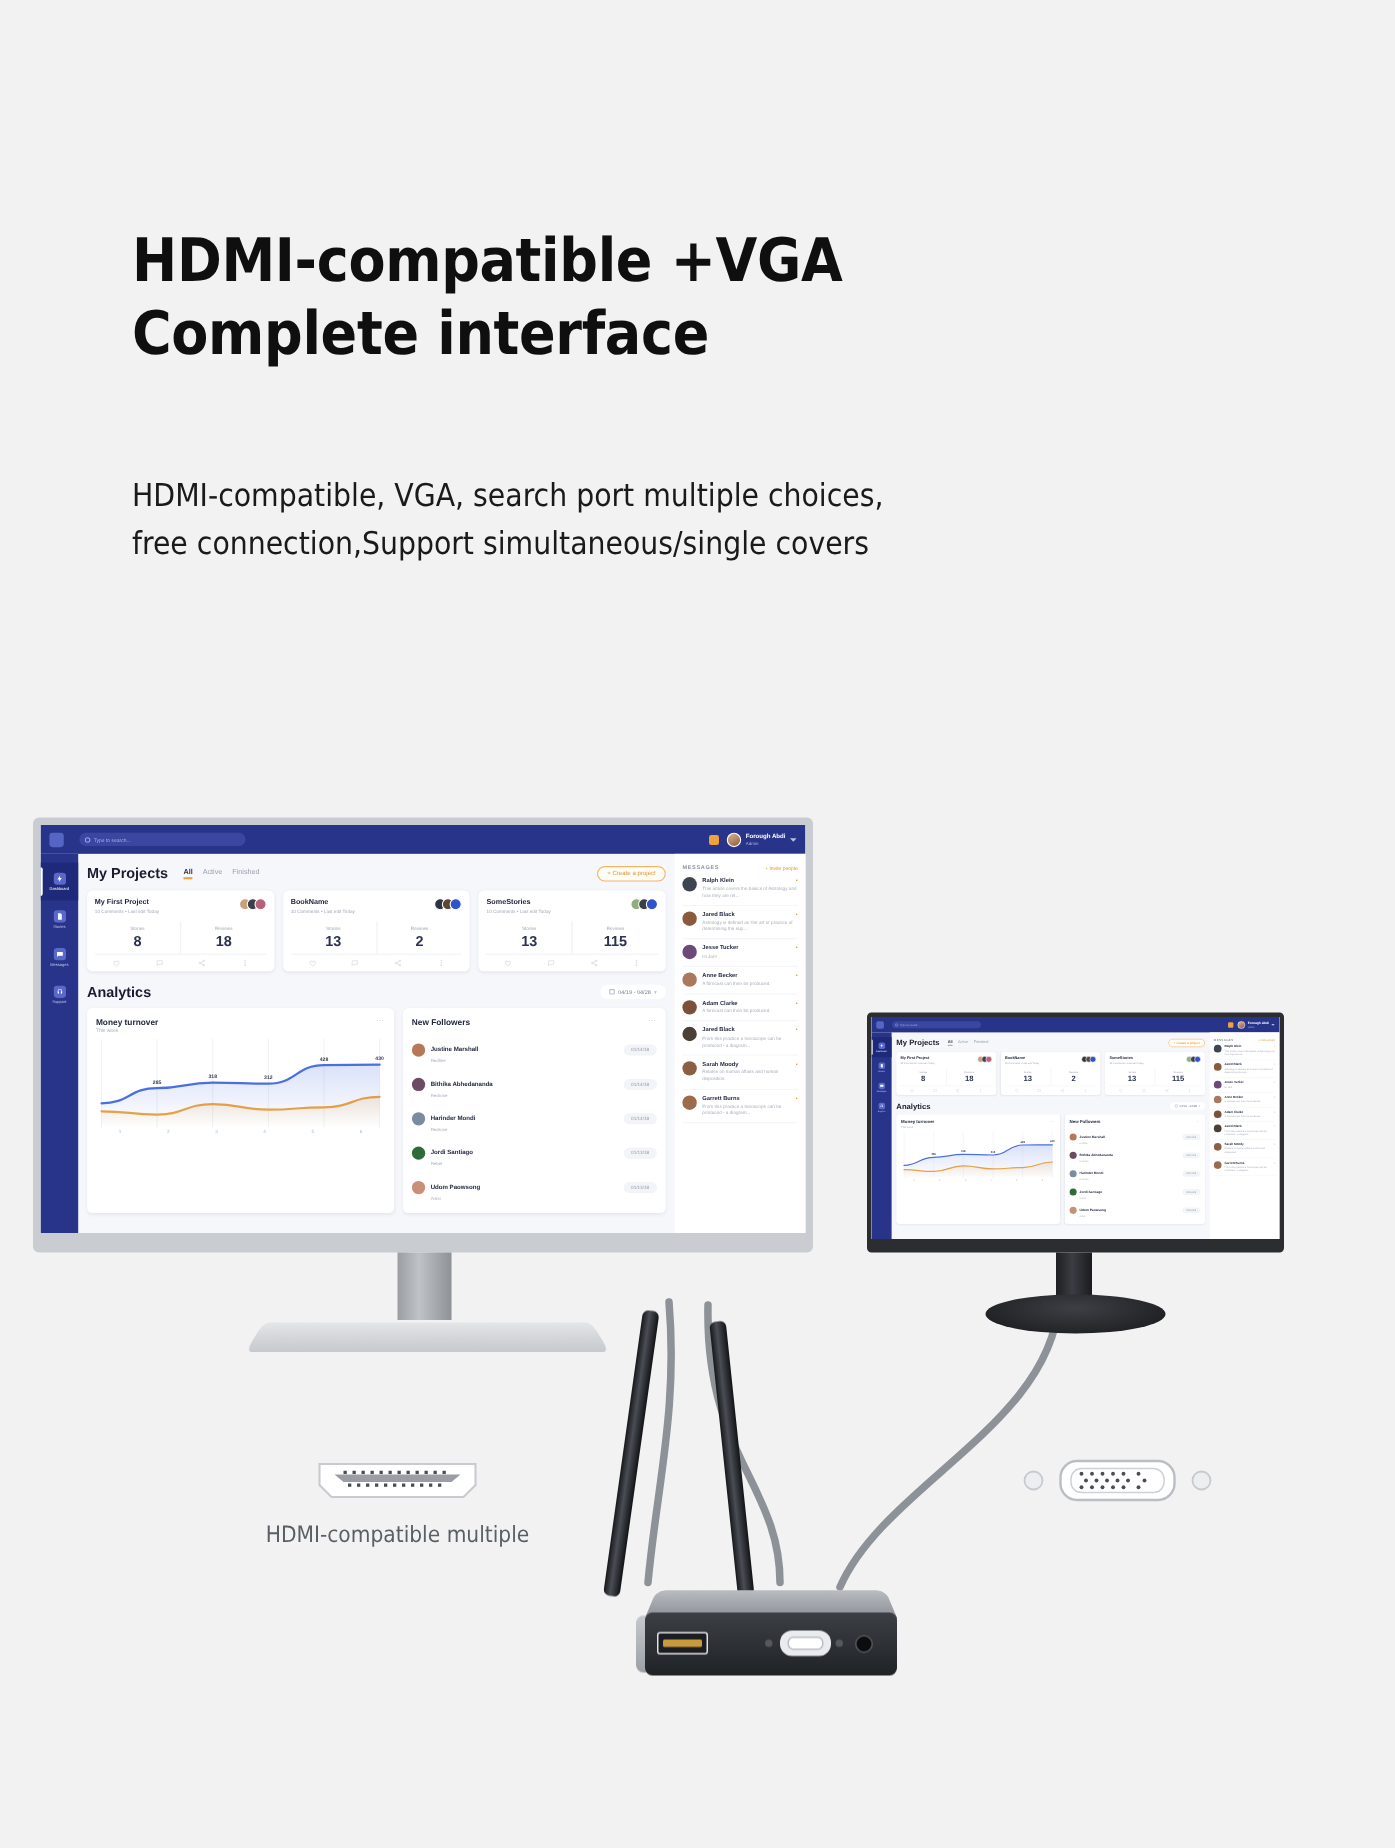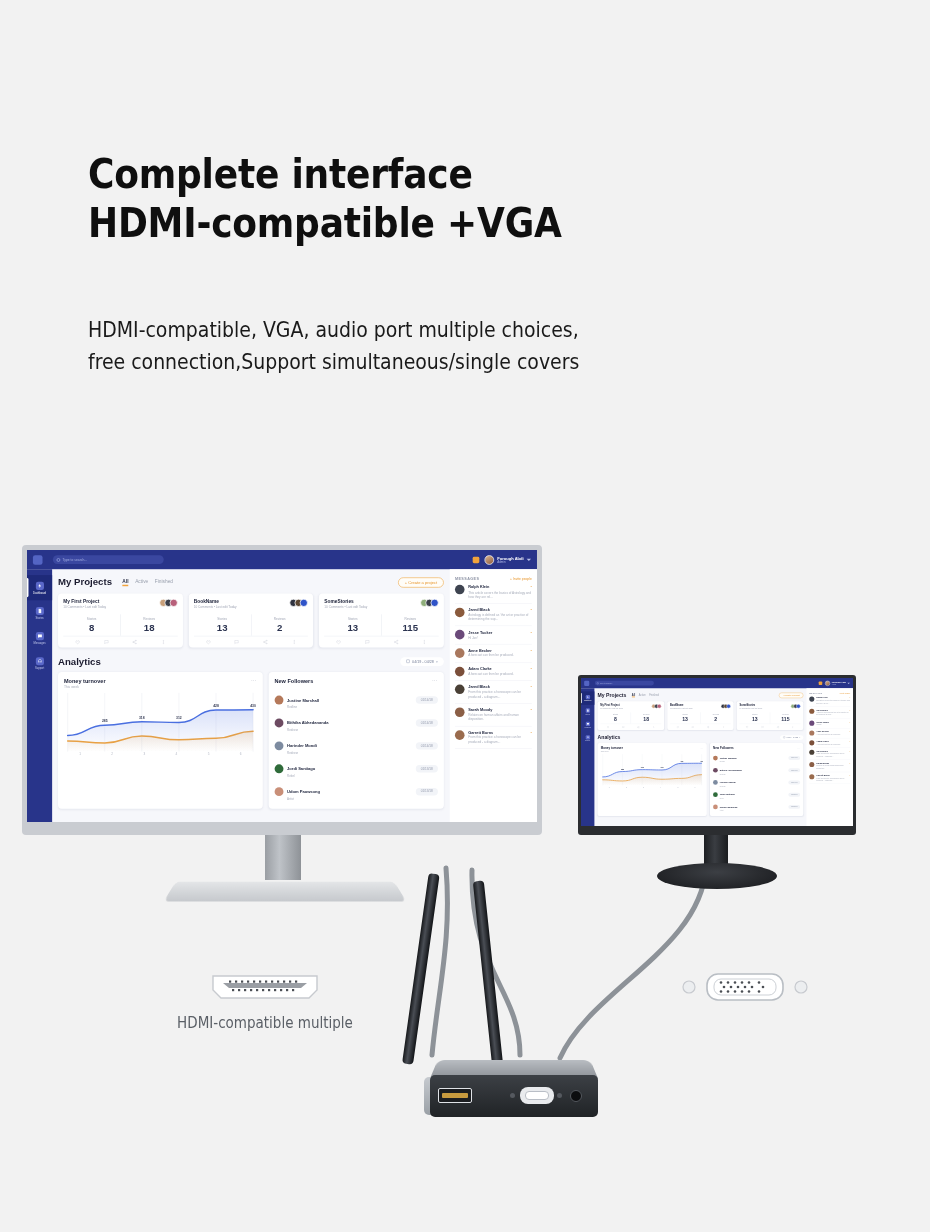--- a/index.html
+++ b/index.html
@@ -189,25 +189,25 @@
   .callout .label { font-size: 15px; color: #5a5f66; margin-top: 10px;
                     font-family: "DejaVu Sans Condensed","DejaVu Sans",sans-serif; font-weight: 300; }
   .hdmi-shape { width: 120px; height: 34px; margin: 0 auto; position: relative; }
   .vga-shape { width: 140px; height: 34px; margin: 0 auto; position: relative;
                display: flex; align-items: center; justify-content: center; gap: 7px; }
 </style>
 </head>
 <body>
 
 <div class="headline">
+  <h1>HDMI-compatible +VGA</h1>
   <h1>Complete interface</h1>
-  <h1>HDMI-compatible +VGA</h1>
 </div>
 <div class="subcopy">
-  <div>HDMI-compatible, VGA, audio port multiple choices,</div>
+  <div>HDMI-compatible, VGA, search port multiple choices,</div>
   <div>free connection,Support simultaneous/single covers</div>
 </div>
 
 <div class="scene">
 
   <svg style="position:absolute;left:0;top:0;width:930px;height:762px;pointer-events:none">
     <path d="M432 585 C 438 520, 452 470, 446 398" stroke="#8d9298" stroke-width="5" fill="none" stroke-linecap="round"></path>
     <path d="M520 585 C 520 520, 470 500, 472 400" stroke="#8d9298" stroke-width="5" fill="none" stroke-linecap="round"></path>
     <path d="M560 588 C 590 520, 700 480, 706 398" stroke="#8d9298" stroke-width="5" fill="none" stroke-linecap="round"></path>
   </svg>

